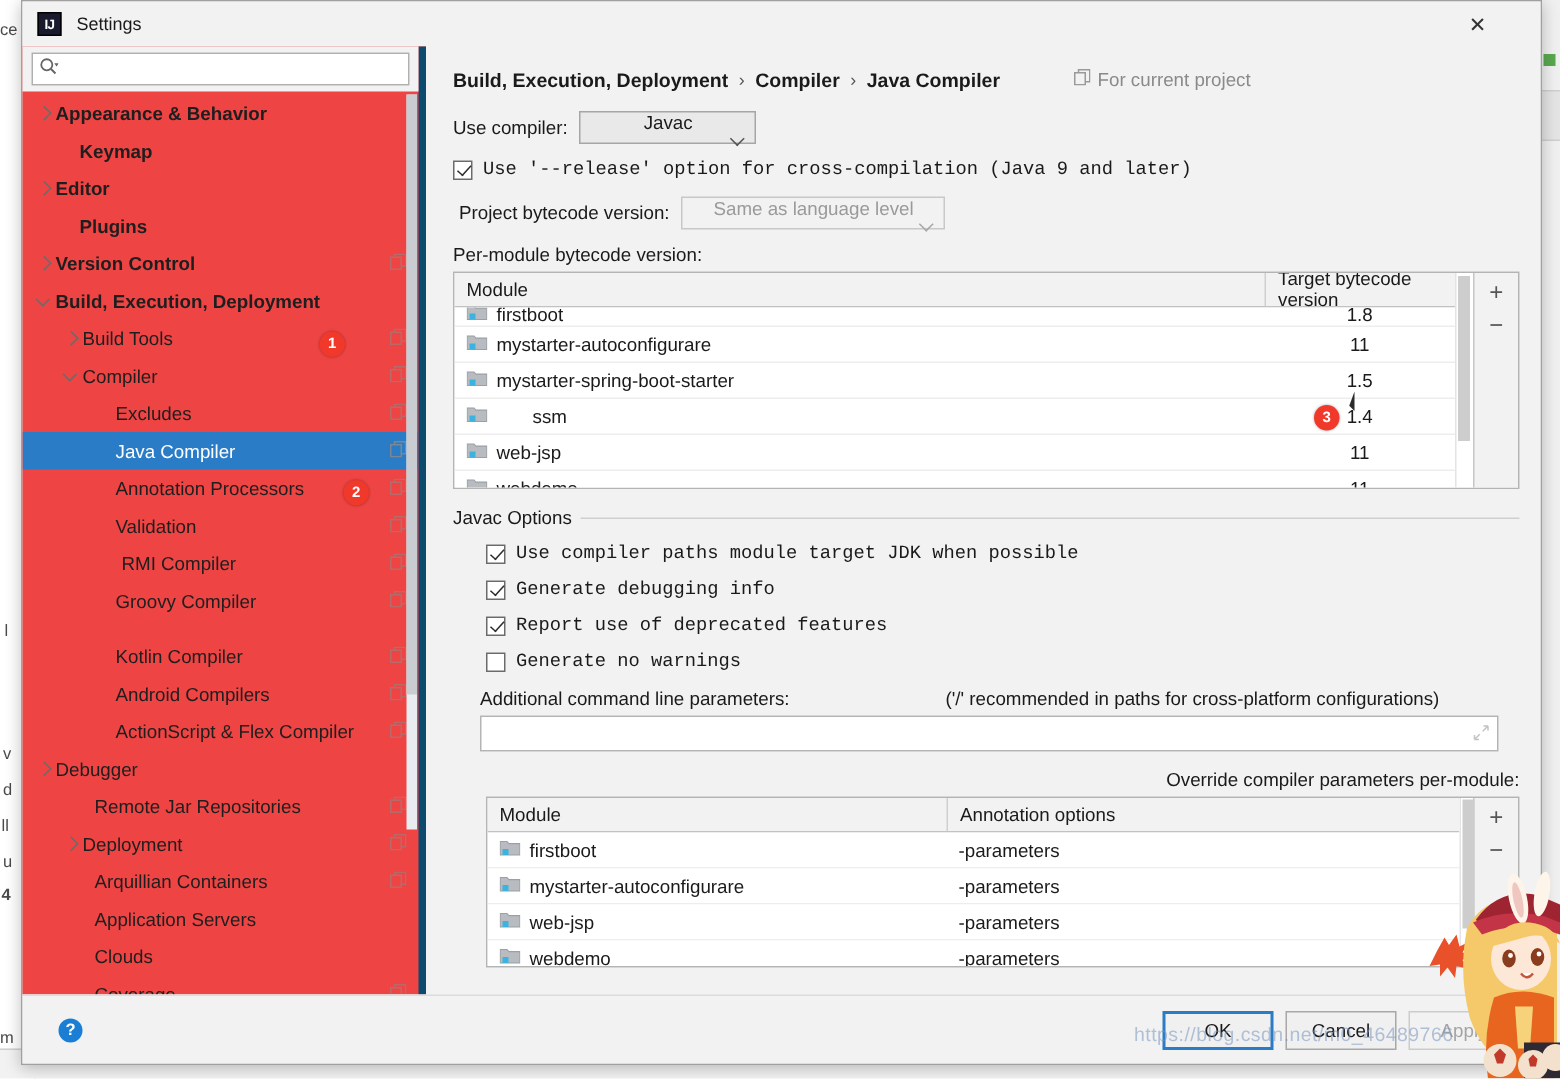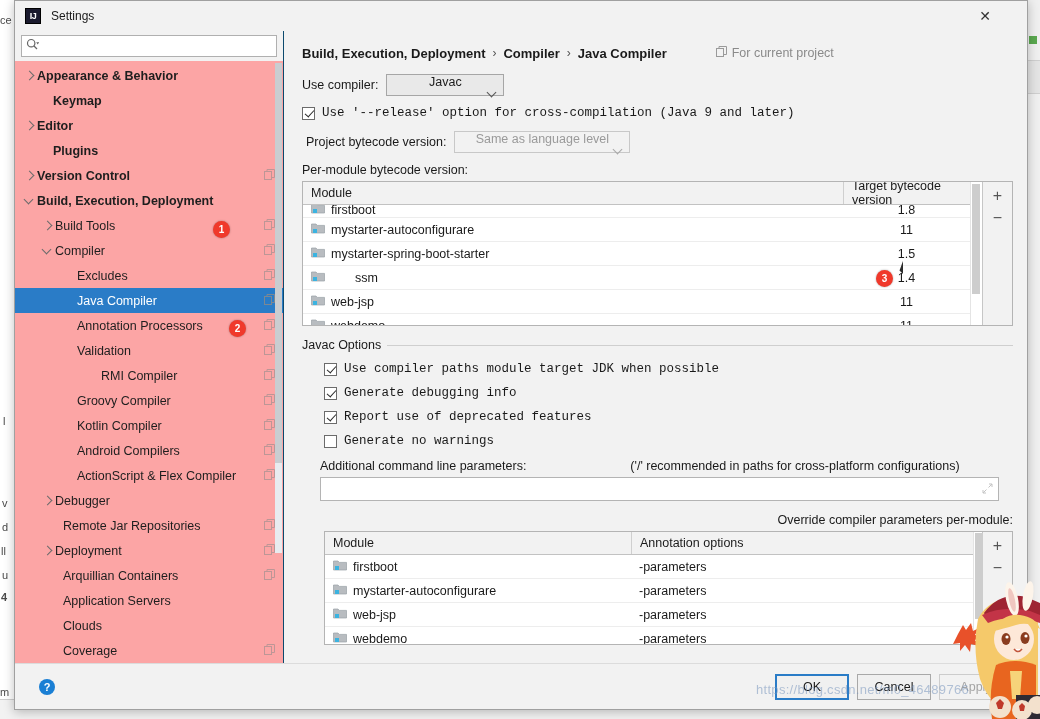--- a/index.html
+++ b/index.html
@@ -59,21 +59,21 @@
   .title-spacer { flex: 1; }
   .close-btn {
     width: 44px; height: 28px; display: flex; align-items: center;
     justify-content: center; color: #333; font-size: 14px; cursor: pointer;
   }
 
   .body-row { flex: 1; display: flex; min-height: 0; }
 
   
   .sidebar {
-    width: 269px; background: #fca5a5; border-right: 1px solid #0c4a6e;
+    width: 269px; background: #ef4444; border-right: 5px solid #0c4a6e;
     display: flex; flex-direction: column; position: relative;
   }
   .search-wrap { padding: 4px 6px 4px 6px; background: #f2f2f2; }
   .search-box {
     height: 22px; background: #ffffff; border: 1px solid #b0b0b0;
     display: flex; align-items: center; padding: 0 4px; gap: 4px;
   }
   .search-icon-svg { flex: 0 0 auto; }
   .search-input {
     border: 0; outline: 0; flex: 1; font-family: inherit; font-size: 12px;
@@ -370,61 +370,61 @@
                 </svg></span>
             </div>
             <div class="tree-item" style="padding-left: 48px;">
               <span class="arrow "></span>
               <span class="tree-label">Validation</span>
               <span class="copy-icon"><svg width="11" height="11" viewBox="0 0 11 11">
                   <rect x="0.5" y="2.5" width="7" height="8" fill="none" stroke="#8a8a8a" stroke-width="1"></rect>
                   <path d="M3 2.5 V0.5 H10.5 V8.5 H7.5" fill="none" stroke="#8a8a8a" stroke-width="1"></path>
                 </svg></span>
             </div>
-            <div class="tree-item" style="padding-left: 72px;">
+            <div class="tree-item" style="padding-left: 52px;">
               <span class="arrow "></span>
               <span class="tree-label">RMI Compiler</span>
               <span class="copy-icon"><svg width="11" height="11" viewBox="0 0 11 11">
                   <rect x="0.5" y="2.5" width="7" height="8" fill="none" stroke="#8a8a8a" stroke-width="1"></rect>
                   <path d="M3 2.5 V0.5 H10.5 V8.5 H7.5" fill="none" stroke="#8a8a8a" stroke-width="1"></path>
                 </svg></span>
             </div>
             <div class="tree-item" style="padding-left: 48px;">
               <span class="arrow "></span>
               <span class="tree-label">Groovy Compiler</span>
               <span class="copy-icon"><svg width="11" height="11" viewBox="0 0 11 11">
                   <rect x="0.5" y="2.5" width="7" height="8" fill="none" stroke="#8a8a8a" stroke-width="1"></rect>
                   <path d="M3 2.5 V0.5 H10.5 V8.5 H7.5" fill="none" stroke="#8a8a8a" stroke-width="1"></path>
                 </svg></span>
             </div>
+            <div class="tree-item" style="padding-left: 48px; margin-top: 12px;">
+              <span class="arrow "></span>
+              <span class="tree-label">Kotlin Compiler</span>
+              <span class="copy-icon"><svg width="11" height="11" viewBox="0 0 11 11">
+                  <rect x="0.5" y="2.5" width="7" height="8" fill="none" stroke="#8a8a8a" stroke-width="1"></rect>
+                  <path d="M3 2.5 V0.5 H10.5 V8.5 H7.5" fill="none" stroke="#8a8a8a" stroke-width="1"></path>
+                </svg></span>
+            </div>
             <div class="tree-item" style="padding-left: 48px;">
               <span class="arrow "></span>
-              <span class="tree-label">Kotlin Compiler</span>
+              <span class="tree-label">Android Compilers</span>
               <span class="copy-icon"><svg width="11" height="11" viewBox="0 0 11 11">
                   <rect x="0.5" y="2.5" width="7" height="8" fill="none" stroke="#8a8a8a" stroke-width="1"></rect>
                   <path d="M3 2.5 V0.5 H10.5 V8.5 H7.5" fill="none" stroke="#8a8a8a" stroke-width="1"></path>
                 </svg></span>
             </div>
             <div class="tree-item" style="padding-left: 48px;">
               <span class="arrow "></span>
-              <span class="tree-label">Android Compilers</span>
-              <span class="copy-icon"><svg width="11" height="11" viewBox="0 0 11 11">
-                  <rect x="0.5" y="2.5" width="7" height="8" fill="none" stroke="#8a8a8a" stroke-width="1"></rect>
-                  <path d="M3 2.5 V0.5 H10.5 V8.5 H7.5" fill="none" stroke="#8a8a8a" stroke-width="1"></path>
-                </svg></span>
-            </div>
-            <div class="tree-item" style="padding-left: 48px;">
-              <span class="arrow "></span>
               <span class="tree-label">ActionScript &amp; Flex Compiler</span>
               <span class="copy-icon"><svg width="11" height="11" viewBox="0 0 11 11">
                   <rect x="0.5" y="2.5" width="7" height="8" fill="none" stroke="#8a8a8a" stroke-width="1"></rect>
                   <path d="M3 2.5 V0.5 H10.5 V8.5 H7.5" fill="none" stroke="#8a8a8a" stroke-width="1"></path>
                 </svg></span>
             </div>
-            <div class="tree-item" style="padding-left: 26px; text-align: right;">
+            <div class="tree-item" style="padding-left: 8px; text-align: right;">
               <span class="arrow right"></span>
               <span class="tree-label">Debugger</span>
             </div>
             <div class="tree-item" style="padding-left: 34px;">
               <span class="arrow "></span>
               <span class="tree-label">Remote Jar Repositories</span>
               <span class="copy-icon"><svg width="11" height="11" viewBox="0 0 11 11">
                   <rect x="0.5" y="2.5" width="7" height="8" fill="none" stroke="#8a8a8a" stroke-width="1"></rect>
                   <path d="M3 2.5 V0.5 H10.5 V8.5 H7.5" fill="none" stroke="#8a8a8a" stroke-width="1"></path>
                 </svg></span>

